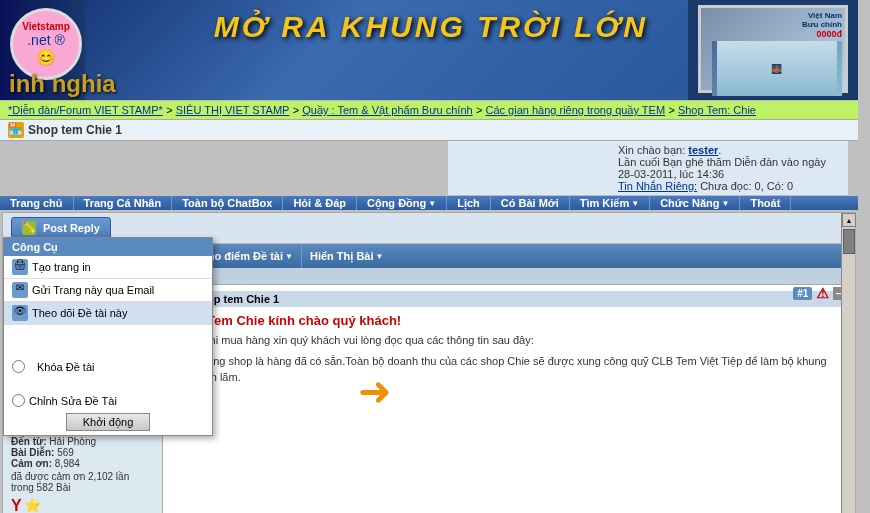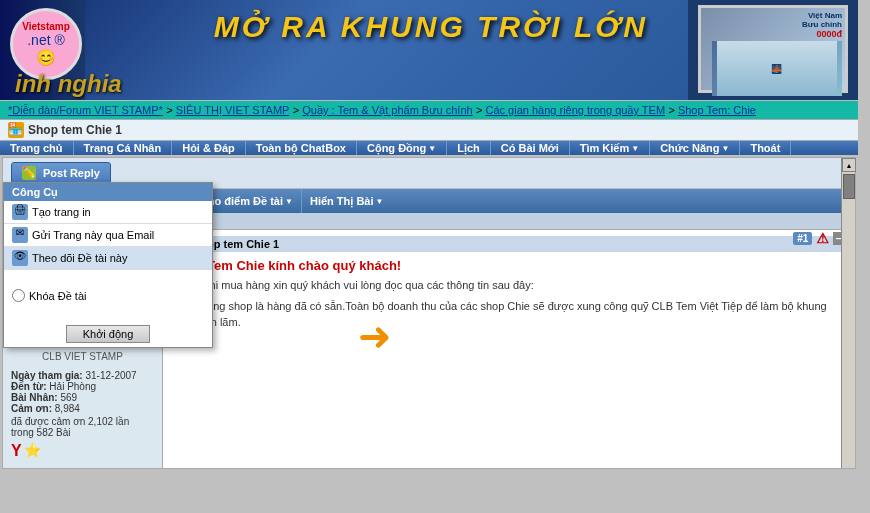--- a/index.html
+++ b/index.html
@@ -30,57 +30,64 @@
       <div style="font-size:14px;color:#003399;">.net ®</div>
       <div style="font-size:16px;">😊</div>
     </div>
 
     <div style="position:absolute;left:0;top:0;width:90px;height:100px;background:linear-gradient(to right,rgba(0,0,80,0.7),transparent);z-index:1;"></div>
 
     <div style="position:absolute;top:10px;left:160px;right:210px;text-align:right;z-index:2;">
       <span style="font-size:30px;font-weight:bold;color:#f5c518;font-style:italic;text-shadow:2px 2px 5px #000;letter-spacing:3px;">MỞ RA KHUNG TRỜI LỚN</span>
     </div>
 
-    <div style="position:absolute;bottom:2px;left:0;font-size:24px;font-weight:bold;color:#c8a020;font-style:italic;text-shadow:1px 1px 3px #000;z-index:2;padding-left:15px;">inh nghia</div>
+    <div style="position:absolute;bottom:2px;left:0;font-size:24px;font-weight:bold;color:#c8a020;text-shadow:1px 1px 3px #000;z-index:2;padding-left:9px;">inh nghia</div>
 
     <div style="position:absolute;right:10px;top:5px;width:150px;height:88px;background:linear-gradient(135deg,#7a8faa,#b8d0e8);border:3px solid #ccc;display:flex;flex-direction:column;align-items:flex-end;justify-content:flex-start;padding:3px;z-index:2;">
       <div style="font-size:8px;color:#003366;font-weight:bold;text-align:right;">Việt Nam<br>Bưu chính</div>
       <div style="font-size:9px;color:#cc0000;font-weight:bold;">0000đ</div>
       <div style="width:130px;height:60px;background:linear-gradient(135deg,#4a6a9a,#8abed0);margin-top:2px;display:flex;align-items:center;justify-content:center;">
         <div style="width:120px;height:55px;background:linear-gradient(to bottom,#c8dce8,#8ab8d0);display:flex;align-items:center;justify-content:center;font-size:9px;color:#333;">🌉</div>
       </div>
     </div>
 
     <div style="position:absolute;top:0;left:85px;right:170px;height:100%;background:linear-gradient(135deg,#1a3a7b 0%,#3a6ab0 40%,#2a5a9b 100%);z-index:0;"></div>
   </div>
 
-  <div style="background:#14b8a6;padding:2px 8px;border-bottom:1px solid #aaa;border-top:1px solid #bbb;">
+  <div style="background:#bef264;padding:2px 8px;border-bottom:1px solid #aaa;border-top:1px solid #bbb;">
     <a href="#" style="color:#003399;font-size:11px;">*Diễn đàn/Forum VIET STAMP*</a>
     <span style="font-size:11px;"> &gt; </span>
     <a href="#" style="color:#003399;font-size:11px;">SIÊU THỊ VIET STAMP</a>
     <span style="font-size:11px;"> &gt; </span>
     <a href="#" style="color:#003399;font-size:11px;">Quầy : Tem &amp; Vật phẩm Bưu chính</a>
     <span style="font-size:11px;"> &gt; </span>
     <a href="#" style="color:#003399;font-size:11px;">Các gian hàng riêng trong quầy TEM</a>
     <span style="font-size:11px;"> &gt; </span>
     <a href="#" style="color:#003399;font-size:11px;">Shop Tem: Chie</a>
   </div>
 
   <div style="background:#e8f0f8;padding:2px 8px;border-bottom:1px solid #aaa;display:flex;align-items:center;">
     <span style="display:inline-block;width:16px;height:16px;background:#e8a000;margin-right:4px;border-radius:2px;">🏪</span>
     <span style="font-size:12px;font-weight:bold;color:#333;">Shop tem Chie 1</span>
   </div>
 
+  <div style="background:#dce8f4;padding:3px 8px 3px 170px;border-bottom:1px solid #bbb;font-size:11px;color:#333;float:right;width:400px;margin-right:10px;">
+    <span>Xin chào bạn:</span>
+    <a href="#" style="color:#003399;font-weight:bold;text-decoration:underline;">tester</a><span>.</span><br>
+    <span>Lần cuối Bạn ghé thăm Diễn đàn vào ngày 28-03-2011, lúc 14:36</span><br>
+    <a href="#" style="color:#003399;text-decoration:underline;font-size:11px;">Tin Nhắn Riêng:</a>
+    <span>Chưa đọc: 0, Có: 0</span>
+  </div>
   <div style="clear:both;"></div>
 
   <div class="navbar">
     <div class="navbar-item">Trang chủ</div>
     <div class="navbar-item">Trang Cá Nhân</div>
+    <div class="navbar-item">Toàn bộ ChatBox</div>
     <div class="navbar-item">Hỏi &amp; Đáp</div>
-    <div class="navbar-item">Toàn bộ ChatBox</div>
     <div class="navbar-item">Cộng Đồng <span class="arrow">▼</span></div>
     <div class="navbar-item">Lịch</div>
     <div class="navbar-item">Có Bài Mới</div>
     <div class="navbar-item">Tìm Kiếm <span class="arrow">▼</span></div>
     <div class="navbar-item">Chức Năng <span class="arrow">▼</span></div>
     <div class="navbar-item">Thoát</div>
   </div>
 
   <div style="background:#fff;border:1px solid #aaa;margin:2px;position:relative;">
 
@@ -111,21 +118,21 @@
         </div>
         <div class="username">
           <a href="#" style="color:#003399;font-weight:bold;font-size:13px;text-decoration:none;">chie</a>
           <span class="online-dot"></span>
         </div>
         <div style="font-size:10px;color:#555;margin-top:2px;">CLB VIET STAMP</div>
 
         <div style="margin-top:8px;font-size:10px;color:#333;text-align:left;">
           <div><strong>Ngày tham gia:</strong> <span>31-12-2007</span></div>
           <div><strong>Đến từ:</strong> <span>Hải Phòng</span></div>
-          <div><strong>Bài Nhân:</strong> <span>569</span></div>
+          <div><strong>Bài Diễn:</strong> <span>569</span></div>
           <div><strong>Cảm ơn:</strong> <span>8,984</span></div>
           <div style="margin-top:2px;"><span>đã được cảm ơn 2,102 lần trong 582 Bài</span></div>
           <div style="margin-top:4px;display:flex;gap:3px;">
             <span style="color:#cc0000;font-size:16px;font-weight:bold;">Y</span>
             <span style="font-size:14px;">⭐</span>
           </div>
         </div>
       </div>
 
       <div style="flex:1;padding:6px 8px;position:relative;">
@@ -164,23 +171,27 @@
         <span style="display:inline-block;width:16px;height:16px;background:#6a9ad0;border-radius:2px;flex-shrink:0;text-align:center;font-size:10px;">✉</span>
         <span>Gửi Trang này qua Email</span>
       </div>
 
       <div style="padding:3px 8px;border-bottom:1px solid #ddd;display:flex;align-items:center;gap:4px;cursor:pointer;font-size:11px;background:#d0e0f0;">
         <span style="display:inline-block;width:16px;height:16px;background:#6a9ad0;border-radius:2px;flex-shrink:0;text-align:center;font-size:10px;">👁</span>
         <span>Theo dõi Đề tài này</span>
       </div>
 
 
-      <div style="padding:19px 8px;display:flex;align-items:center;gap:4px;font-size:11px;">
+      <div style="padding:19px 8px;display:flex;align-items:center;gap:12px;font-size:11px;margin-top:16px;">
         <input type="radio" name="admin-action" style="margin: 0px;">
         <label style="font-size:11px;">Khóa Đề tài</label>
+      </div>
+      <div style="padding:2px 8px;display:flex;align-items:center;gap:4px;font-size:11px;">
+        <input type="radio" name="admin-action" style="margin: 0px;">
+        <label style="font-size:11px;">Chỉnh Sửa Đề Tài</label>
       </div>
 
       <div style="padding:4px 8px;text-align:center;">
         <button style="background:linear-gradient(to bottom,#e8e8e8,#c8c8c8);border:1px solid #888;padding:2px 16px;cursor:pointer;font-size:11px;border-radius:0;">Khởi động</button>
       </div>
     </div>
 
     <div style="position:absolute;right:0;top:0;bottom:0;width:14px;background:#d4d0c8;border-left:1px solid #888;">
       <div style="width:14px;height:14px;background:#d4d0c8;border:1px solid #808080;display:flex;align-items:center;justify-content:center;font-size:7px;cursor:pointer;">▲</div>
       <div style="width:12px;height:25px;background:#808080;margin:2px auto;border:1px solid #606060;cursor:pointer;"></div>

